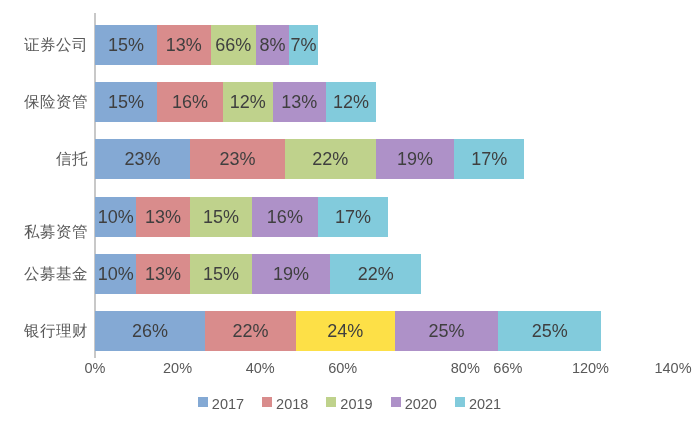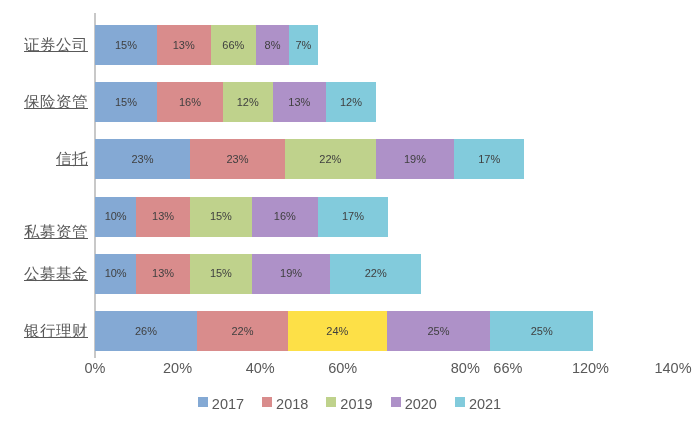--- a/index.html
+++ b/index.html
@@ -25,21 +25,20 @@
   .cat-label {
     position: absolute;
     right: 0;
     width: 88px;
     text-align: right;
     font-size: 15.5px;
     color: #595959;
     letter-spacing: 0.5px;
     white-space: nowrap;
     line-height: 1;
-    text-decoration: underline;
   }
   #category-axis {
     position: absolute;
     left: 0;
     top: 0;
     width: 88px;
     height: 421px;
   }
   
   #plot-area {
@@ -67,21 +66,21 @@
   }
   .seg {
     position: relative;
     display: flex;
     align-items: center;
     justify-content: center;
     overflow: hidden;
     box-sizing: border-box;
   }
   .seg-label {
-    font-size: 11px;
+    font-size: 18px;
     color: #3f3f3f;
     white-space: nowrap;
     line-height: 1;
   }
   
   #x-axis {
     position: absolute;
     left: 0;
     top: 361px;
     width: 699px;
@@ -223,21 +222,21 @@
           <span class="seg-label">15%</span>
         </div>
         <div class="seg" style="background: rgb(174, 145, 200); width: 78.4429px;">
           <span class="seg-label">19%</span>
         </div>
         <div class="seg" style="background: rgb(130, 203, 220); width: 90.8286px;">
           <span class="seg-label">22%</span>
         </div>
       </div>
       <div class="bar-row" style="top: 298px;">
-        <div class="seg" style="background: rgb(132, 169, 212); width: 102px;">
+        <div class="seg" style="background: rgb(132, 169, 212); width: 110px;">
           <span class="seg-label">26%</span>
         </div>
         <div class="seg" style="background: rgb(217, 140, 140); width: 90.8286px;">
           <span class="seg-label">22%</span>
         </div>
         <div class="seg" style="background: #fde047; width: 99.0857px;">
           <span class="seg-label">24%</span>
         </div>
         <div class="seg" style="background: rgb(174, 145, 200); width: 103.214px;">
           <span class="seg-label">25%</span>

